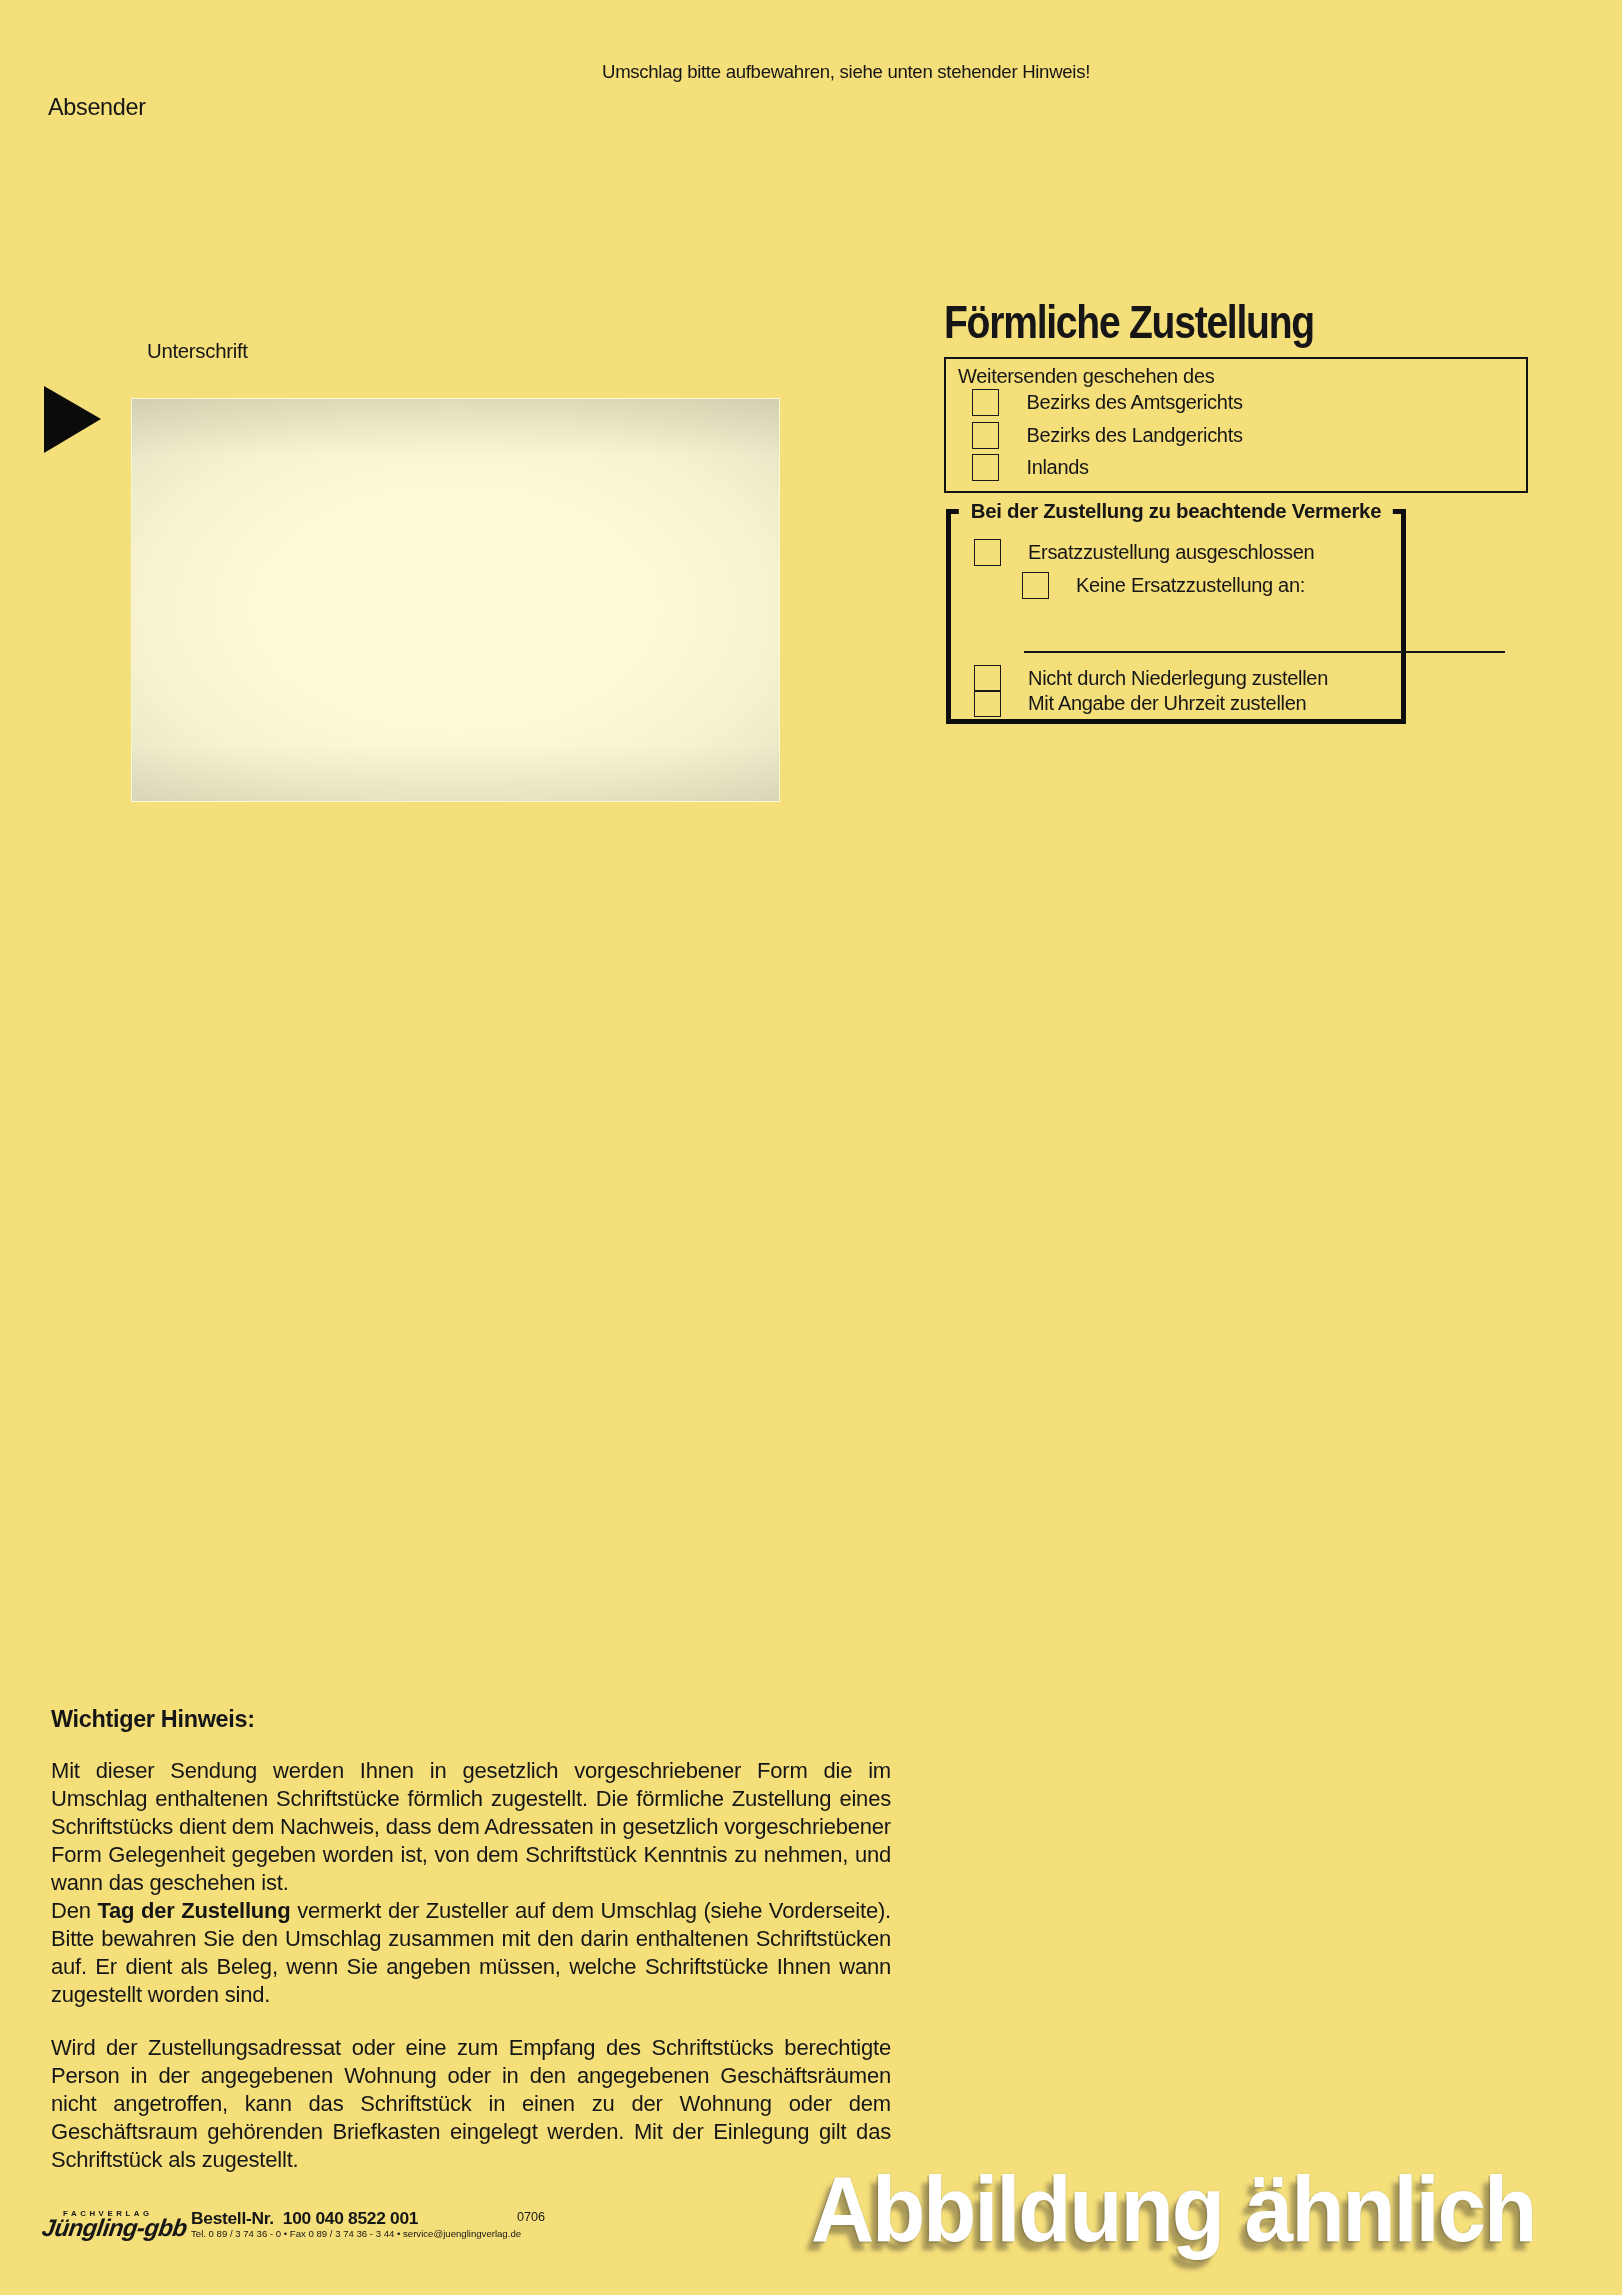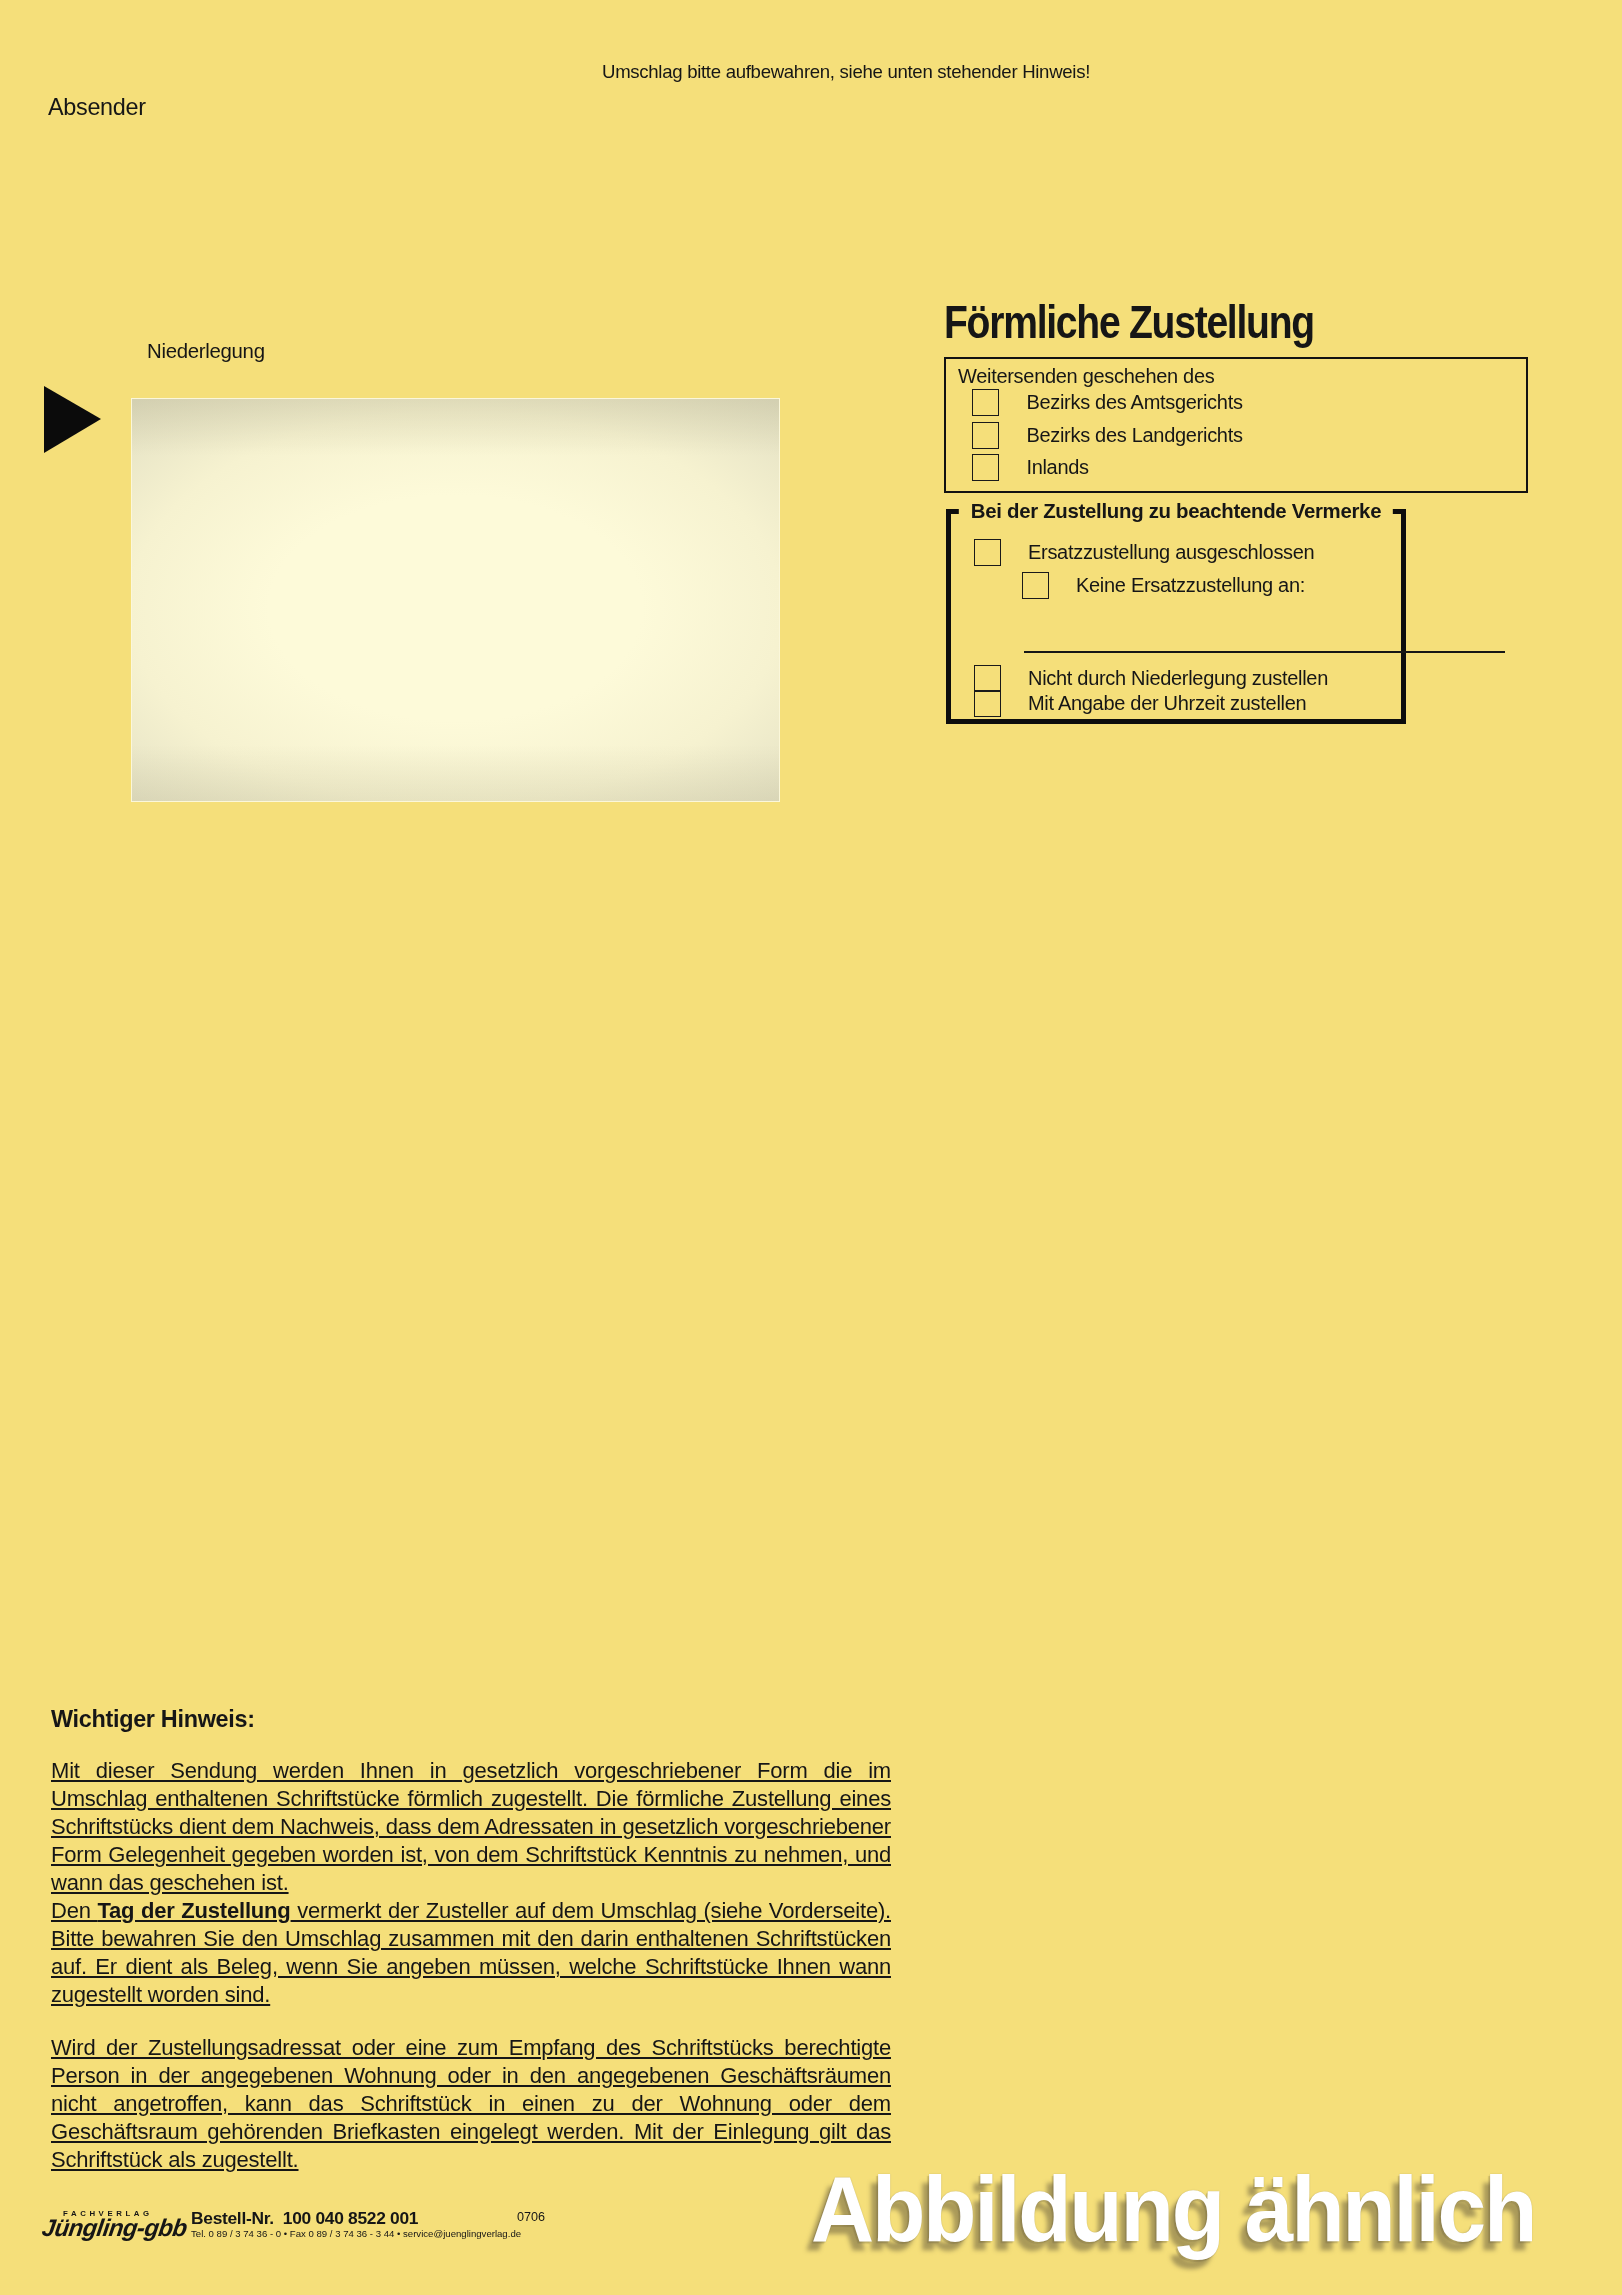--- a/index.html
+++ b/index.html
@@ -37,21 +37,21 @@
             border-top:33px solid transparent; border-bottom:34px solid transparent; border-left:57px solid #0b0b0b;}
   .window{left:131px; top:398px; width:649px; height:404px; box-sizing:border-box;
           border:1.2px solid #fbf7da;
           background:
             linear-gradient(180deg, rgba(175,170,135,0.30) 0%, rgba(175,170,135,0) 14%, rgba(175,170,135,0) 86%, rgba(175,170,135,0.22) 100%),
             radial-gradient(ellipse 72% 70% at 50% 52%, #fdfad9 40%, #f6f2d0 70%, #e3e0c3 100%);}
 
   
   .hw-head{left:51px; top:1706px; font-size:23.4px; font-weight:bold; letter-spacing:-0.3px;}
   .paras{left:51px; top:1757px; width:840px; font-size:22px; line-height:28px;
-         text-align:justify; letter-spacing:-0.2px;text-decoration:underline;}
+         text-align:justify; letter-spacing:-0.2px;}
   .paras p{margin:0;}
   .paras p.gap{margin-top:25px;}
 
   
   .logo-small{left:63px; top:2209px; font-size:7.8px; letter-spacing:3.6px; font-weight:bold;}
   .logo-main{left:44px; top:2214px; font-size:24px; font-weight:bold; font-style:italic;
              letter-spacing:-0.6px; transform:skewX(-8deg); transform-origin:left top; white-space:nowrap;}
   .bestell{left:191px; top:2208px; font-size:17.4px; font-weight:bold; white-space:pre; letter-spacing:-0.3px;}
   .print-code{left:517px; top:2210px; font-size:12.6px;}
   .contact{left:191px; top:2228px; font-size:9.6px; letter-spacing:0;}
@@ -101,21 +101,21 @@
     <div class="cb-row" style="left:23px; top:142px;margin-top:8px;">
       <span class="checkbox"></span>
       <span class="cb-label">Nicht durch Niederlegung zustellen</span>
     </div>
     <div class="cb-row" style="left:23px; top:175px;">
       <span class="checkbox"></span>
       <span class="cb-label">Mit Angabe der Uhrzeit zustellen</span>
     </div>
   </div>
 
-  <div class="abs aktenzeichen">Niederlegung</div>
+  <div class="abs aktenzeichen">Unterschrift</div>
   <div class="abs triangle"></div>
   <div class="abs window"></div>
 
   <div class="abs hw-head">Wichtiger Hinweis:</div>
   <div class="abs paras">
     <p>Mit dieser Sendung werden Ihnen in gesetzlich vorgeschriebener Form die im Umschlag enthaltenen Schriftstücke förmlich zugestellt. Die förmliche Zustellung eines Schriftstücks dient dem Nachweis, dass dem Adressaten in gesetzlich vorgeschriebener Form Gelegenheit gegeben worden ist, von dem Schriftstück Kenntnis zu nehmen, und wann das geschehen ist.</p>
     <p><span>Den </span><b>Tag der Zustellung</b><span> vermerkt der Zusteller auf dem Umschlag (siehe Vorderseite). Bitte bewahren Sie den Umschlag zusammen mit den darin enthaltenen Schriftstücken auf. Er dient als Beleg, wenn Sie angeben müssen, welche Schriftstücke Ihnen wann zugestellt worden sind.</span></p>
     <p class="gap">Wird der Zustellungsadressat oder eine zum Empfang des Schriftstücks berechtigte Person in der angegebenen Wohnung oder in den angegebenen Geschäftsräumen nicht angetroffen, kann das Schriftstück in einen zu der Wohnung oder dem Geschäftsraum gehörenden Briefkasten eingelegt werden. Mit der Einlegung gilt das Schriftstück als zugestellt.</p>
   </div>
 

